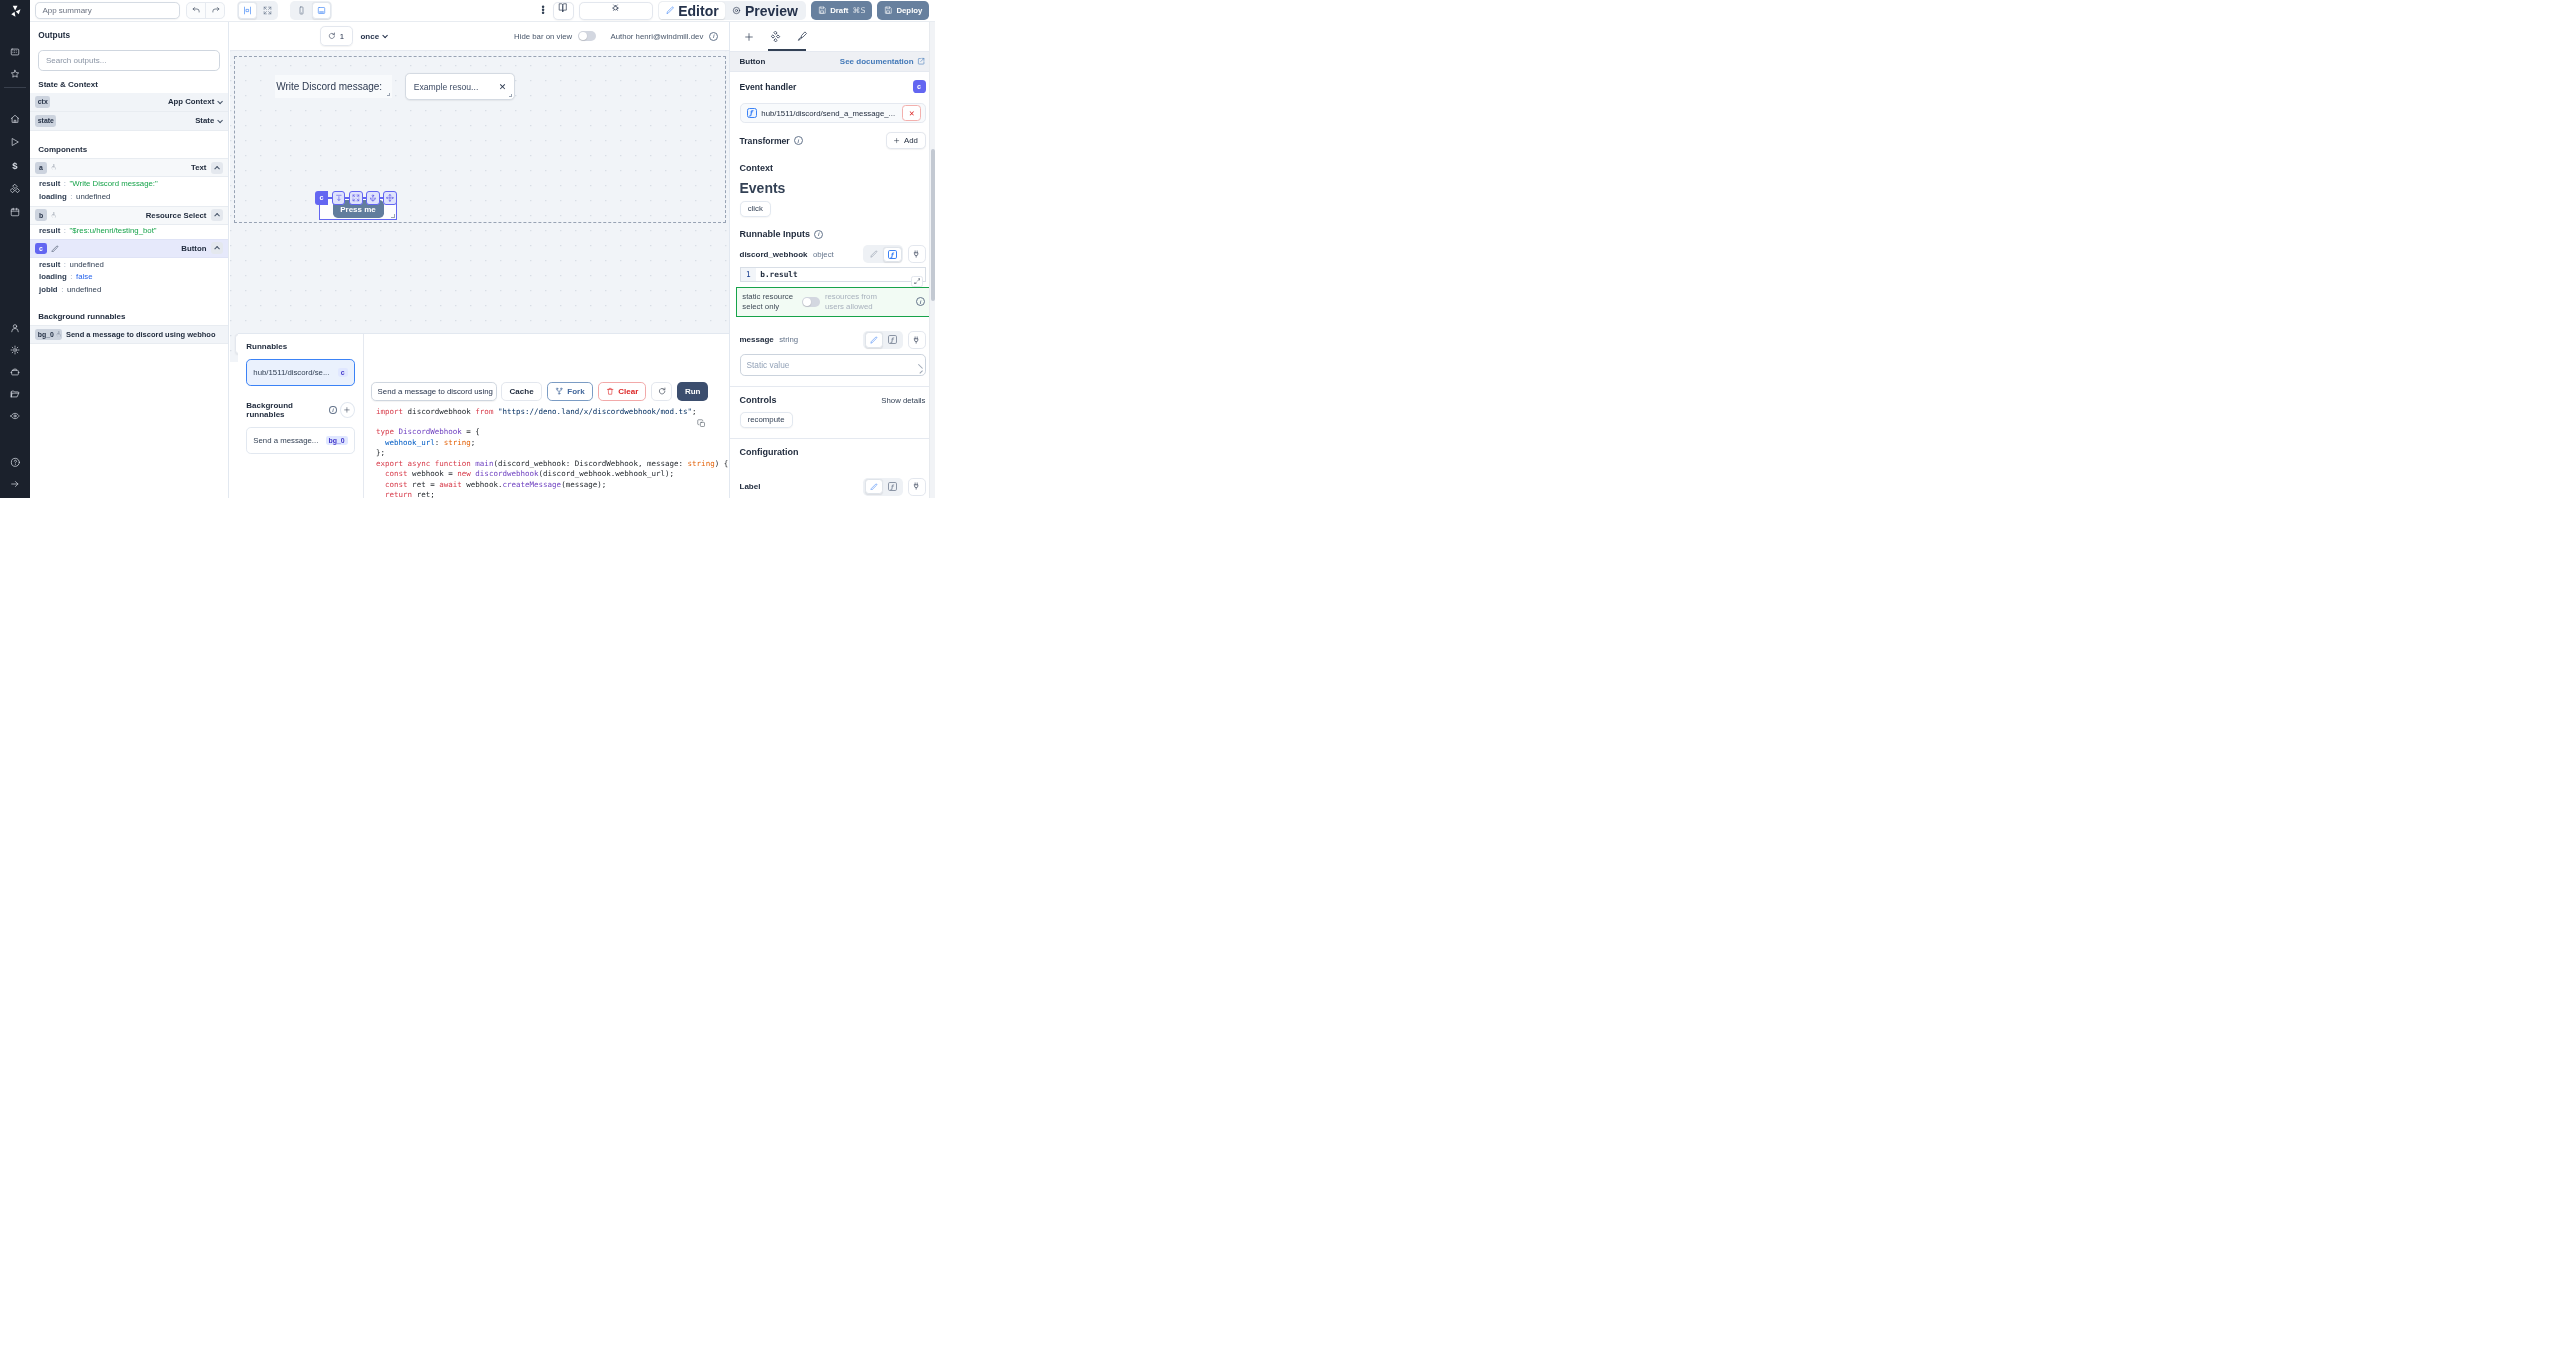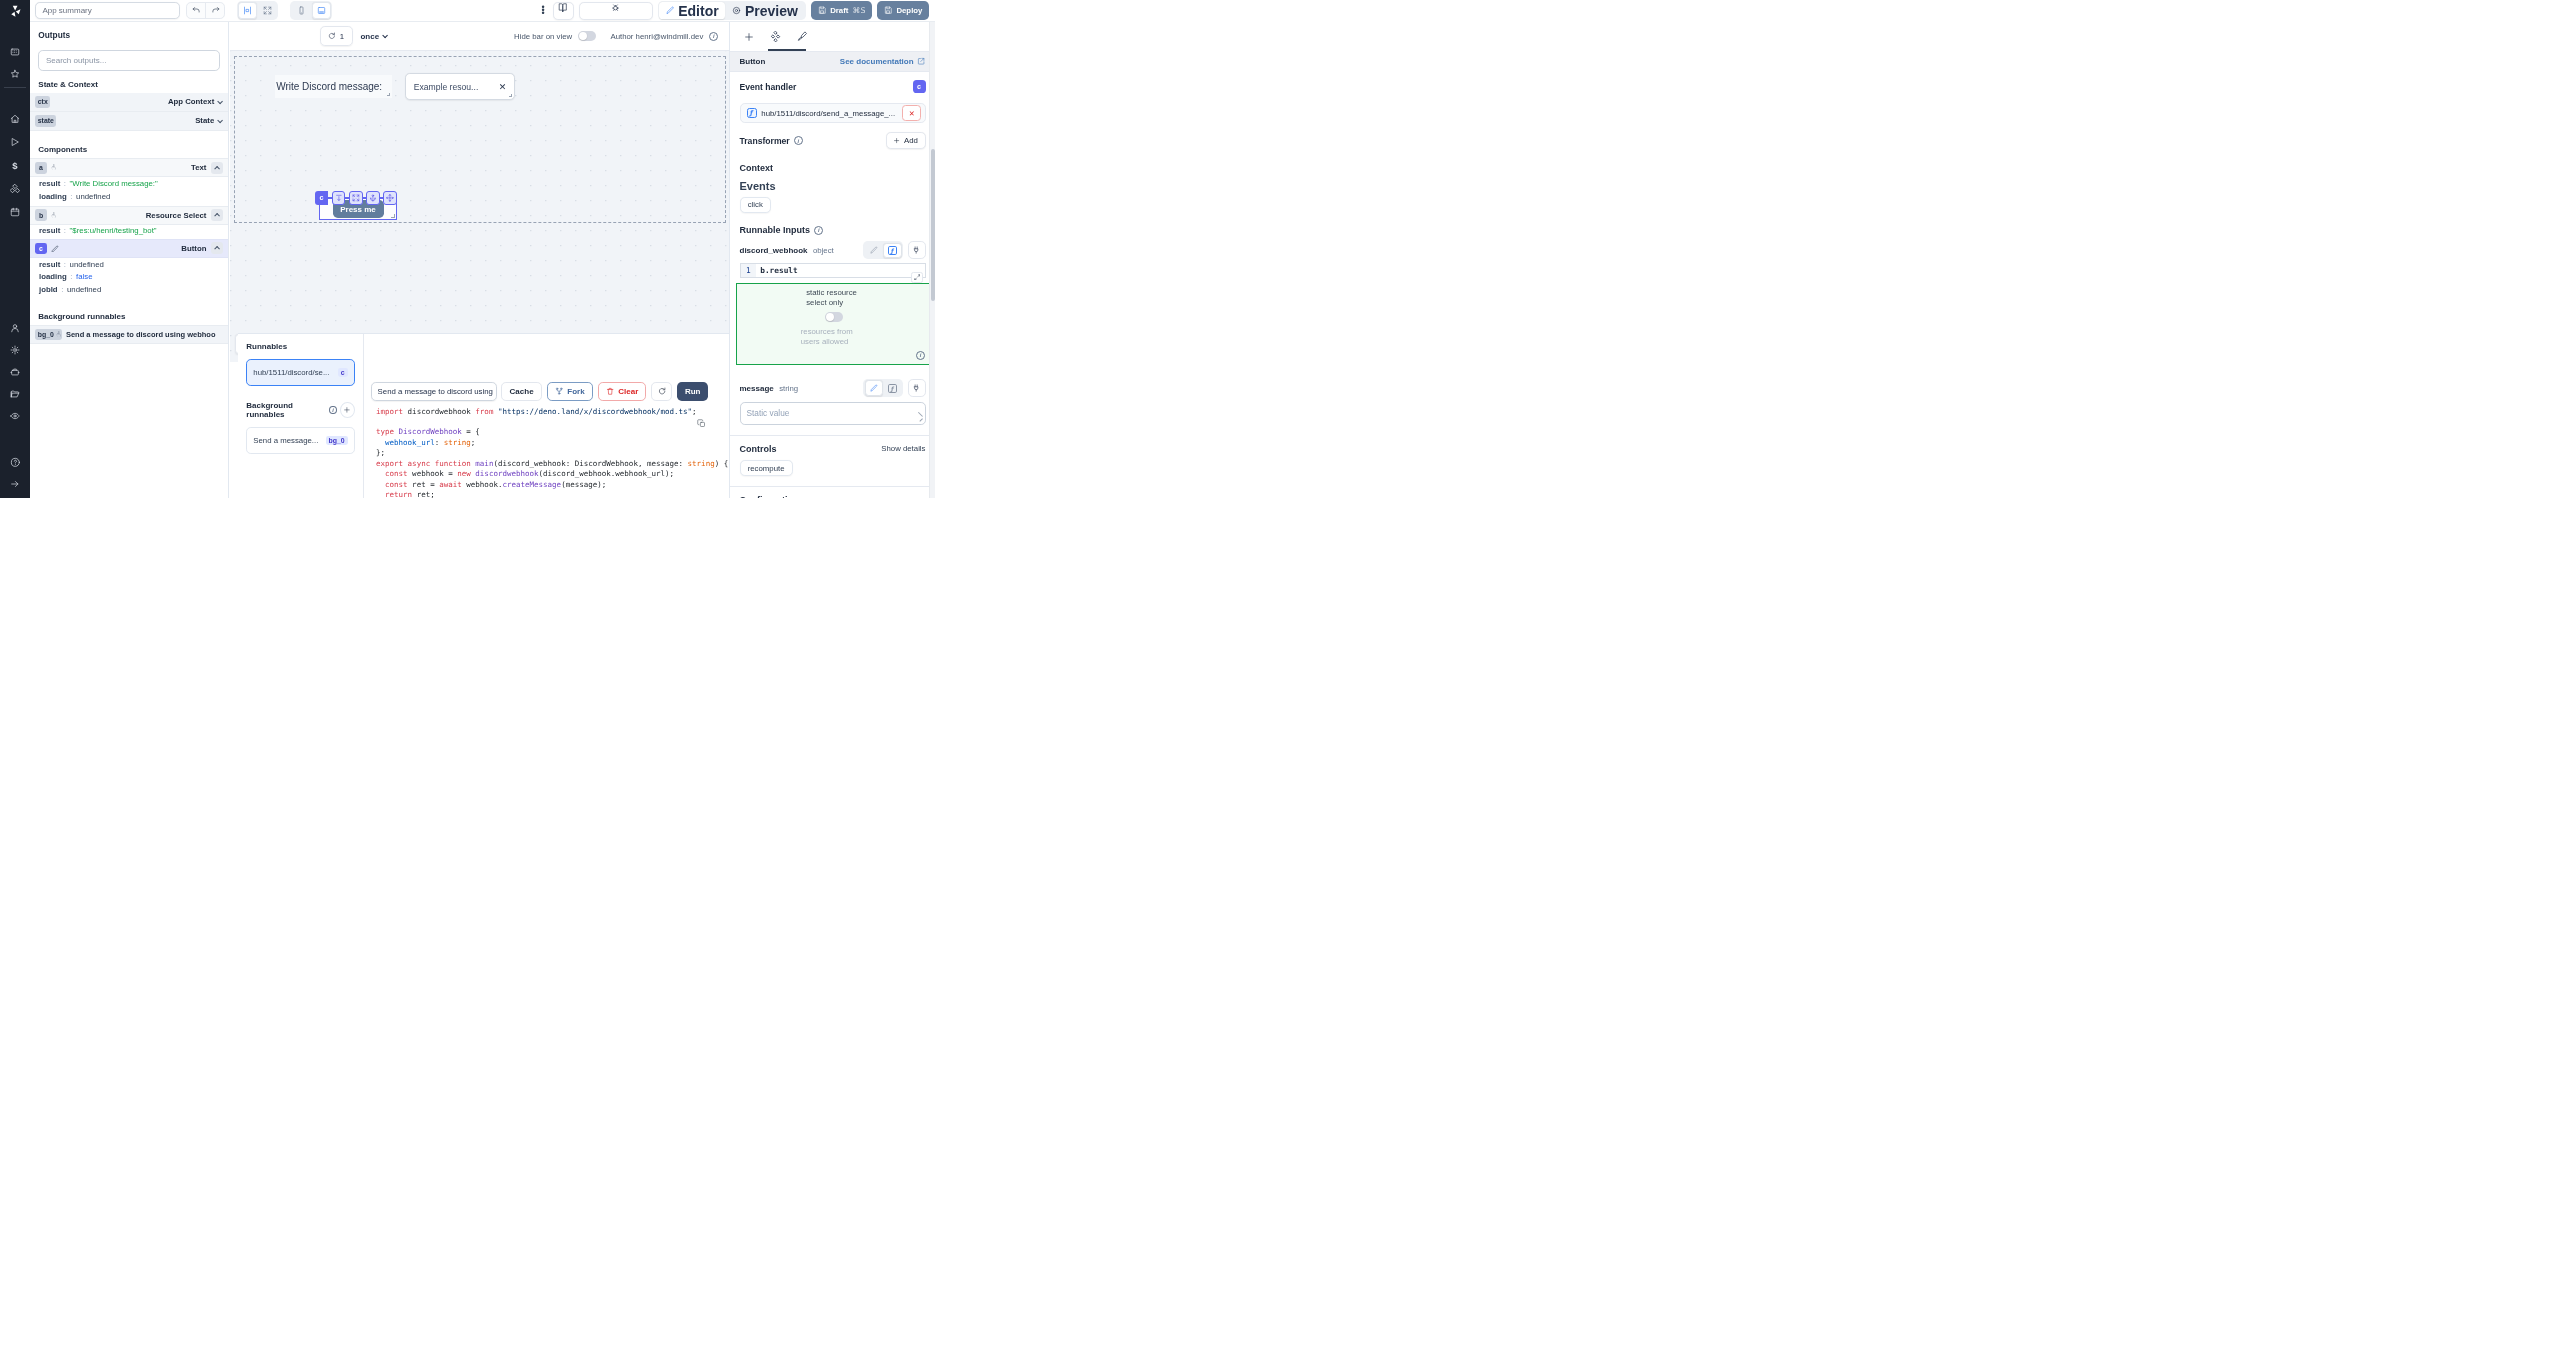--- a/index.html
+++ b/index.html
@@ -124,21 +124,21 @@
   .inputctl { margin-left:auto; display:flex; align-items:center; gap:4.8px; }
   .iseg { height:18px; background:#eef1f5; border-radius:4.8px; padding:1.2px; display:flex; }
   .iseg .icell { width:18.5px; border-radius:3.6px; display:flex; align-items:center; justify-content:center; color:#8b95a5; }
   .iseg .icell.on { background:#fff; border:0.6px solid #dfe4ea; box-shadow:0 0.6px 1.2px rgba(0,0,0,.08); color:#3b82f6; }
   .fsq { width:9px; height:9px; border:0.8px solid currentColor; border-radius:1.8px; font-size:6px; font-weight:bold; font-style:italic; display:flex; align-items:center; justify-content:center; font-family:"DejaVu Sans",sans-serif; }
   .plugbtn { width:18px; height:18px; border:0.6px solid #e3e7ee; border-radius:4.8px; background:#fff; display:flex; align-items:center; justify-content:center; color:#25324b; }
   .codeinput { margin-top:3.6px; height:15.5px; border:0.6px solid #d8dee6; display:flex; align-items:center; position:relative; font-family:"DejaVu Sans Mono",monospace; font-size:7.8px; }
   .codeinput .no { width:15.5px; text-align:center; color:#1a3f8f; background:#f2f5f9; align-self:stretch; line-height:14.3px; }
   .codeinput .expr { margin-left:4.2px; color:#1e293b; font-weight:bold; }
   .expandbtn { position:absolute; right:1.8px; bottom:-5.4px; width:11.3px; height:11.3px; background:#fff; border:0.6px solid #e3e7ee; border-radius:2.4px; color:#334155; display:flex; align-items:center; justify-content:center; }
-  .greenbox { margin:4.8px -6px 0 -3.6px; border:1.2px solid #17a34a; background:#f2fbf4; padding:4.2px 5.4px; display:flex; align-items:center; gap:4.8px;flex-direction:column; }
+  .greenbox { margin:4.8px -6px 0 -3.6px; border:1.2px solid #17a34a; background:#f2fbf4; padding:4.2px 5.4px; display:flex; align-items:center; gap:4.8px; }
   .greenbox .lt { width:55px; font-size:7.8px; color:#3f4a56; line-height:9.5px; }
   .greenbox .rt { width:66px; font-size:7.8px; color:#a8b1bd; line-height:9.5px; }
   .greenbox .gi { margin-left:auto; }
   .tarea { margin-top:4.8px; height:22.7px; border:0.6px solid #cbd3dd; border-radius:4.8px; position:relative; padding:5.4px 6px; font-size:8.3px; background:#fff; }
   .tarea.ph { color:#94a3b8; }
   .tarea.val { color:#1e293b; }
   .resz { position:absolute; right:2.4px; bottom:2.4px; width:4.2px; height:4.2px; border-right:1px solid #9aa4b2; border-bottom:0; transform:rotate(45deg); }
   .resz:before { content:""; position:absolute; right:1.2px; top:-1.8px; width:6px; height:0; border-top:1px solid #9aa4b2; transform:rotate(0deg); }
   .rdivider { margin:10px -9.5px 0 -9.5px; border-top:0.6px solid #e5e9f0; }
   .scrolltrack { position:absolute; right:0; top:0; width:6px; height:476px; background:#f1f3f6; border-left:0.6px solid #e7eaee; }
@@ -647,21 +647,21 @@
       <span class="infoc" style="margin-left:4.2px">i</span>
       <span class="addbtn">
           <svg width="7.2" height="7.2" viewBox="0 0 24 24">
             <path d="M12 5v14M5 12h14"></path>
           </svg>
           <span>Add</span>
         </span>
     </div>
 
     <div class="bold15" style="margin-top:13.7px">Context</div>
-    <div class="bold13" style="margin-top:7.2px;font-size:11px;color:#334155">Events</div>
+    <div class="bold13" style="margin-top:7.2px;font-size:14px;color:#334155">Events</div>
     <div style="margin-top:4.8px"><span class="chipbtn">
           <span>click</span>
         </span></div>
 
     <div class="rowf" style="margin-top:12.5px">
       <span class="bold15">Runnable Inputs</span>
       <span class="infoc" style="margin-left:4.2px">i</span>
     </div>
     <div class="rowf" style="margin-top:6px">
       <span class="bold13">discord_webhook</span>

